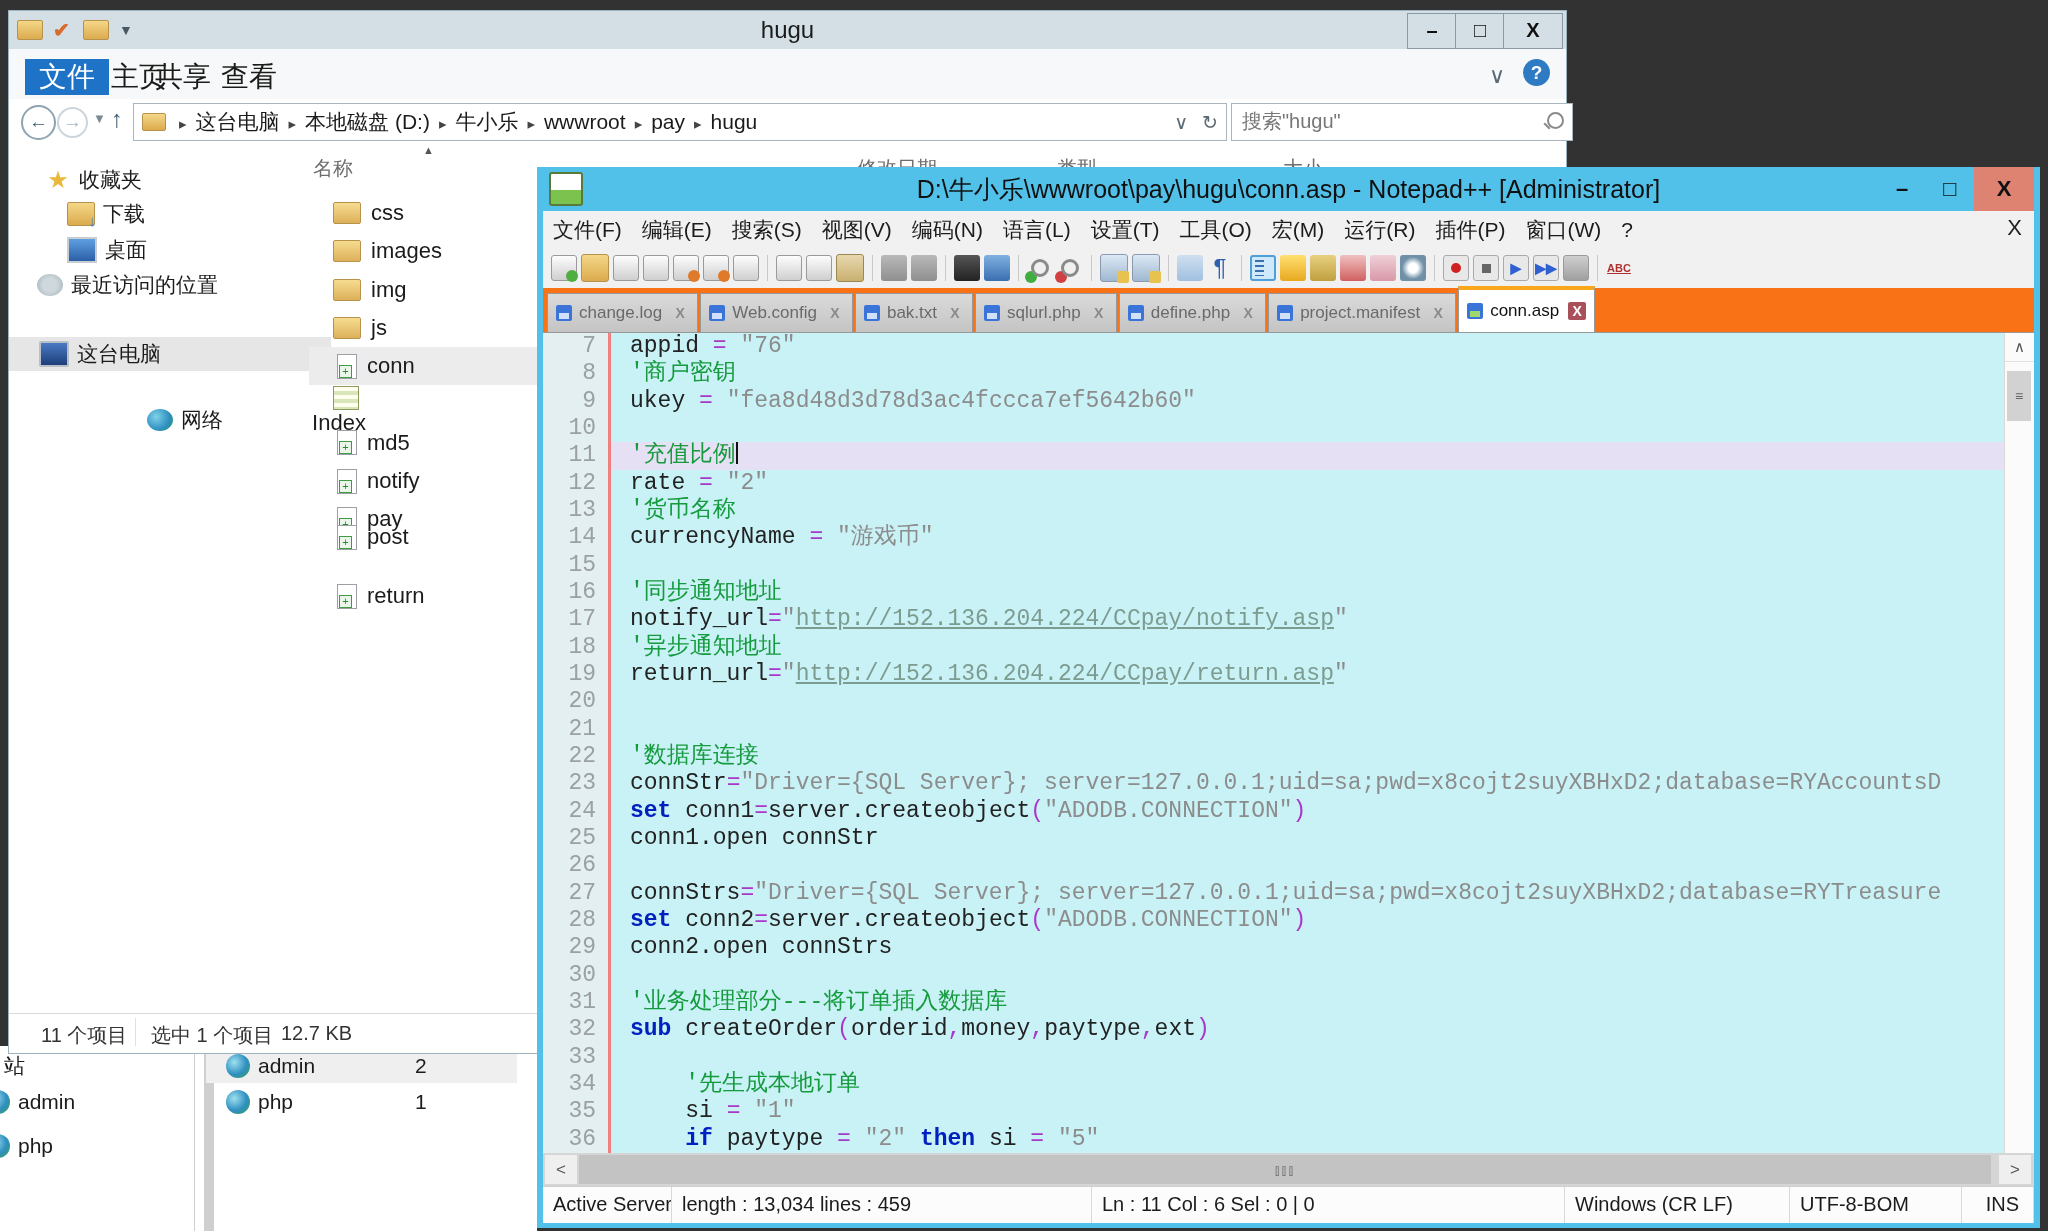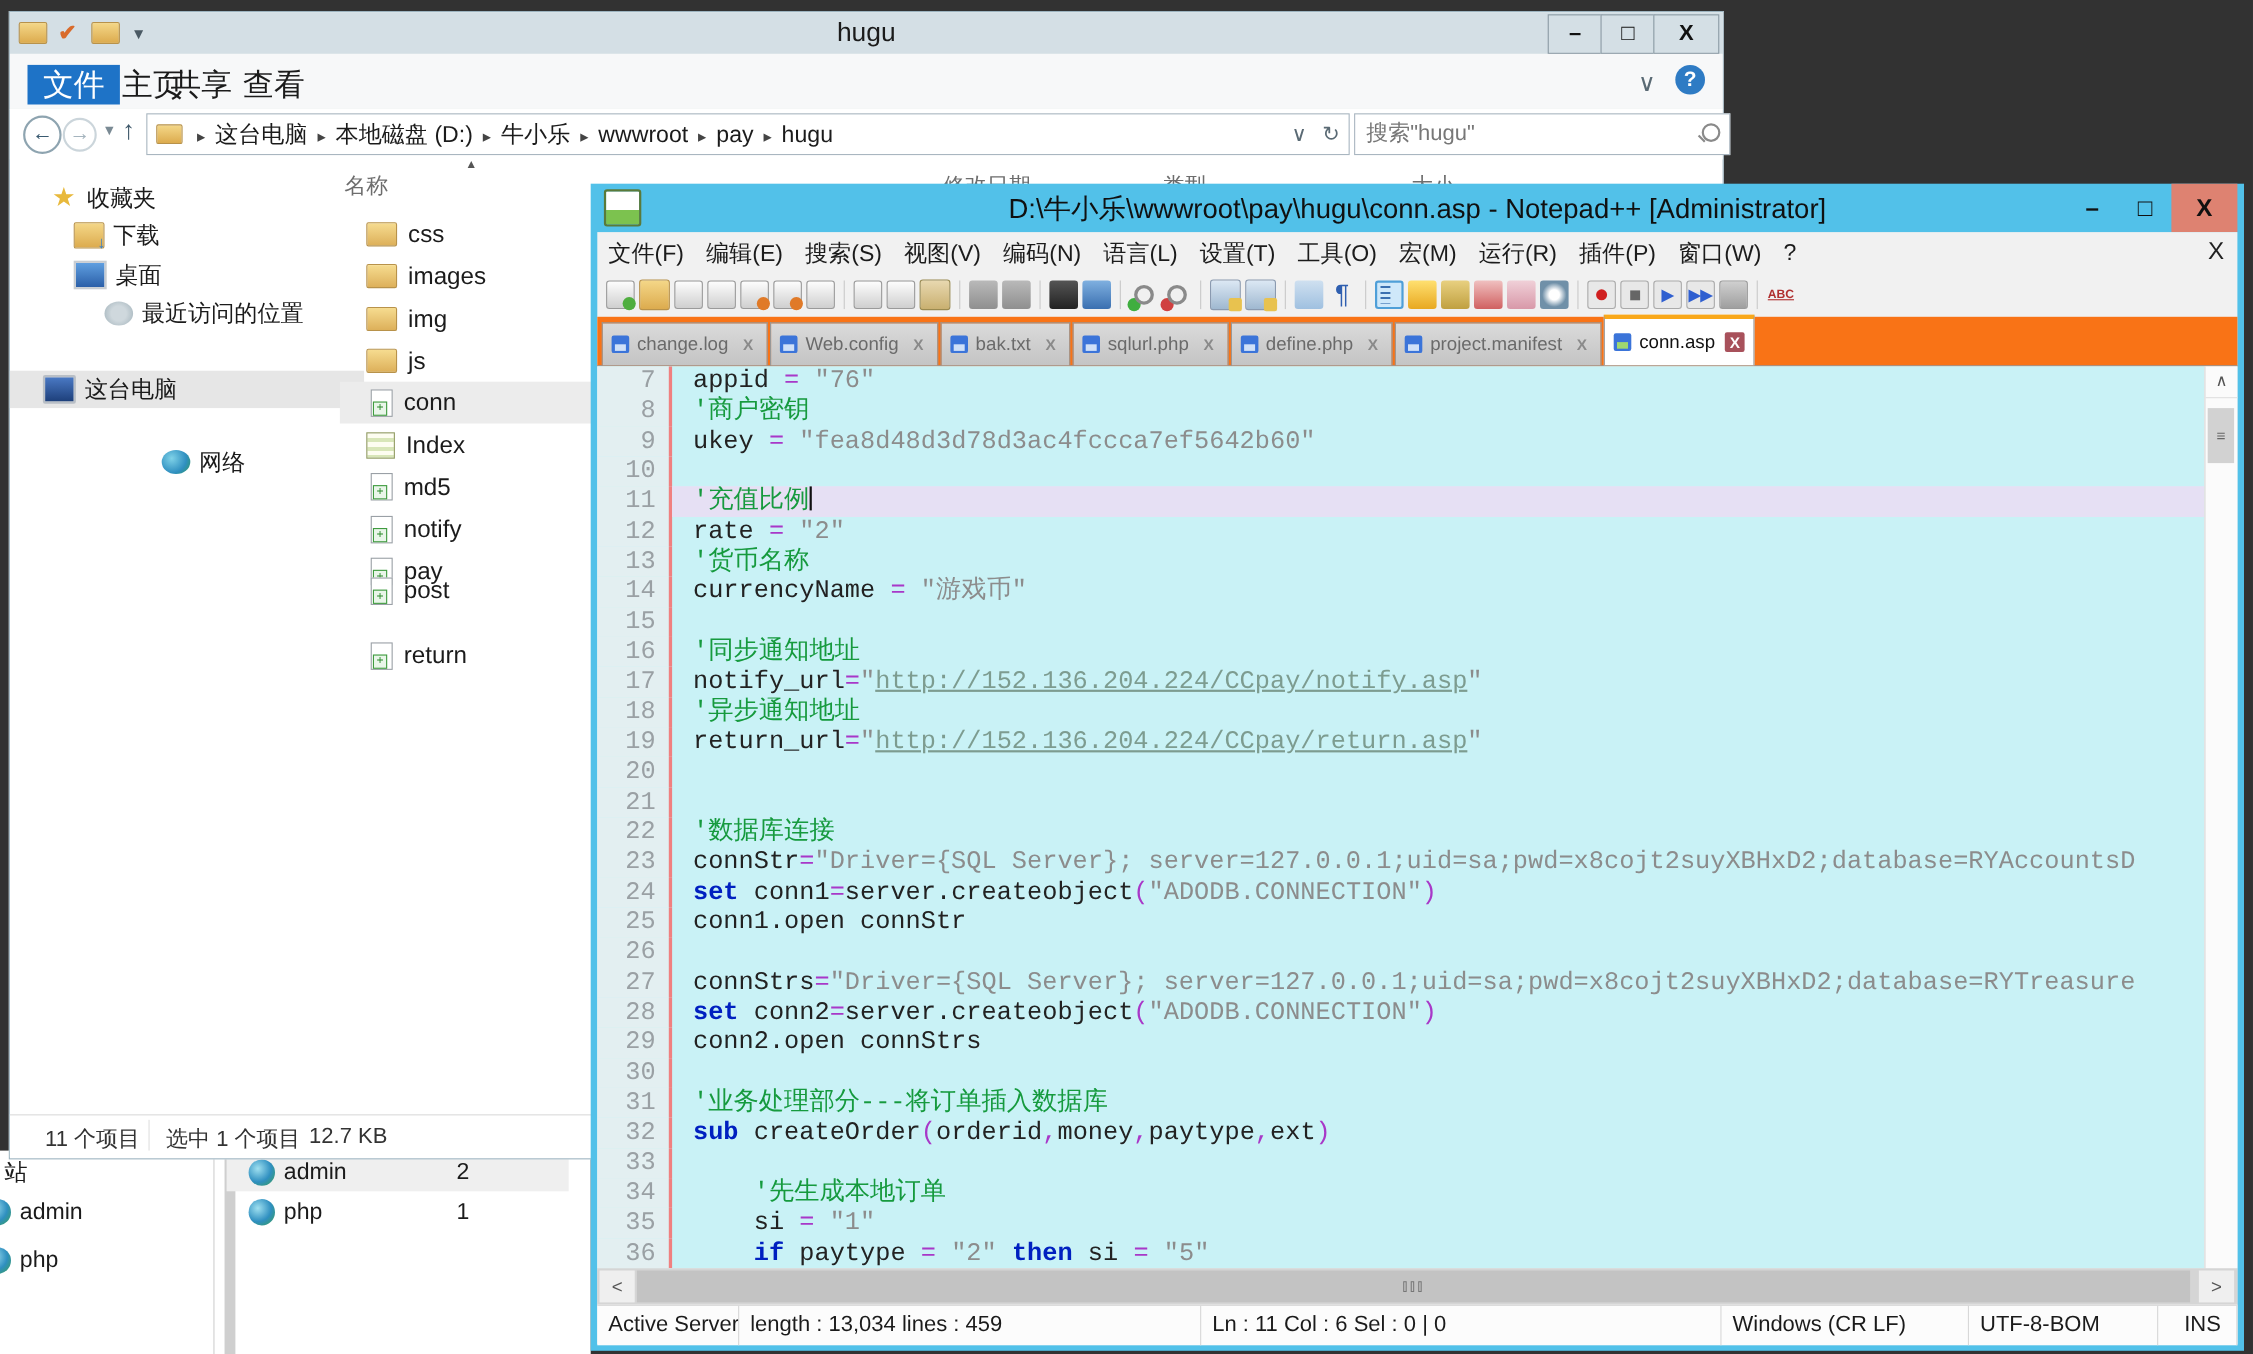--- a/index.html
+++ b/index.html
@@ -229,21 +229,21 @@
           <span>收藏夹</span>
         </div>
         <div class="side-item abs" style="top: 186px; padding-left: 58px;">
           <span class="sicon ic-folder-down"></span>
           <span>下载</span>
         </div>
         <div class="side-item abs" style="top: 222px; padding-left: 58px;">
           <span class="sicon ic-desktop"></span>
           <span>桌面</span>
         </div>
-        <div class="side-item abs" style="top: 257px; padding-left: 86px;">
+        <div class="side-item abs" style="top: 257px; padding-left: 28px;">
           <span class="sicon ic-recent"></span>
           <span>最近访问的位置</span>
         </div>
         <div class="side-item abs sel" style="top: 326px; padding-left: 30px;">
           <span class="sicon ic-computer"></span>
           <span>这台电脑</span>
         </div>
         <div class="side-item abs" style="top: 392px; padding-left: 30px; justify-content: center;">
           <span class="sicon ic-network"></span>
           <span>网络</span>
@@ -270,21 +270,21 @@
           <span>img</span>
         </div>
         <div class="frow" style="top: 297.9px;">
           <span class="icon fi-folder"></span>
           <span>js</span>
         </div>
         <div class="frow sel" style="top: 336.2px;">
           <span class="icon fi-asp"></span>
           <span>conn</span>
         </div>
-        <div class="frow" style="top: 374.5px;">
+        <div class="frow" style="top: 374.5px; flex-direction: column;">
           <span class="icon fi-table"></span>
           <span>Index</span>
         </div>
         <div class="frow" style="top: 412.8px;">
           <span class="icon fi-asp"></span>
           <span>md5</span>
         </div>
         <div class="frow" style="top: 451.1px;">
           <span class="icon fi-asp"></span>
           <span>notify</span>

